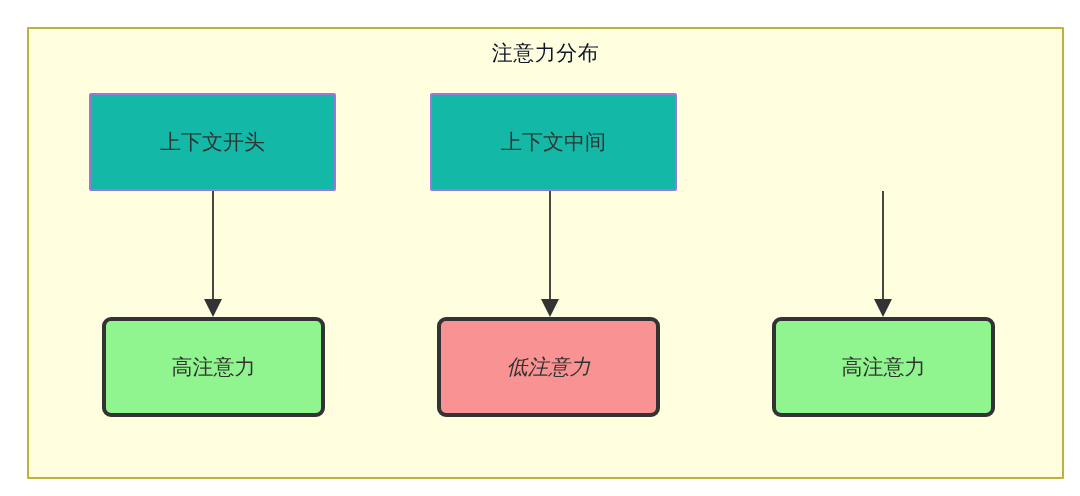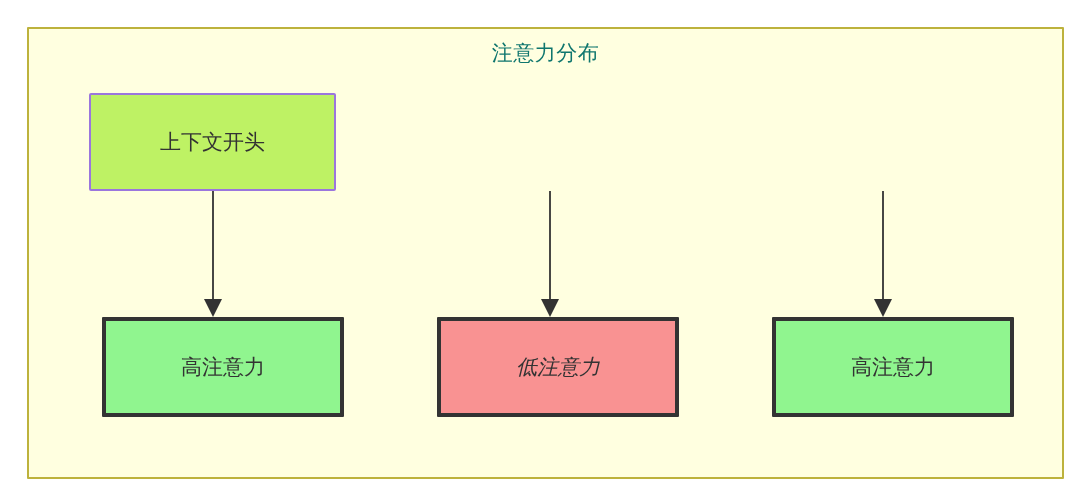--- a/index.html
+++ b/index.html
@@ -34,54 +34,54 @@
     border-radius: 1px;
   }
 
   .subgraph-title {
     position: absolute;
     left: 0;
     top: 12px;
     width: 100%;
     text-align: center;
     font-size: 21px;
-    color: #0f766e;
+    color: #0f172a;
     letter-spacing: 0.5px;
     line-height: 1.1;
     white-space: nowrap;
   }
 
   
   .node {
     position: absolute;
     box-sizing: border-box;
     display: flex;
     align-items: center;
     justify-content: center;
     text-align: center;
     color: #333333;
     line-height: 1.2;
     white-space: nowrap;
   }
 
   .node-top {
-    background: #bef264;
+    background: #14b8a6;
     border: 2px solid #9b76dd;
     border-radius: 2px;
     font-size: 21px;
     width: 247px;
     height: 98px;
     top: 93px;
   }
 
   .node-bottom {
     border: 4px solid #333333;
-    border-radius: 1px;
+    border-radius: 9px;
     font-size: 21px;
-    width: 242px;
+    width: 223px;
     height: 100px;
     top: 317px;
   }
 
   .fill-green { background: #90f58f; }
   .fill-red   { background: #f99292; }
 
   
   .col1-top { left: 89px; }
   .col2-top { left: 430px; }
@@ -132,18 +132,19 @@
       <polygon class="edge-head" points="550,317 541,299 559,299"></polygon>
     </g>
 
     <g>
       <line class="edge-line" x1="883" y1="191" x2="883" y2="306"></line>
       <polygon class="edge-head" points="883,317 874,299 892,299"></polygon>
     </g>
   </svg>
 
   <div class="node node-top col1-top">上下文开头</div>
+  <div class="node node-top col2-top">上下文中间</div>
 
   <div class="node node-bottom fill-green col1-bot">高注意力</div>
   <div class="node node-bottom fill-red col2-bot">低注意力</div>
   <div class="node node-bottom fill-green col3-bot">高注意力</div>
 
 </div>
 
 </body></html>

